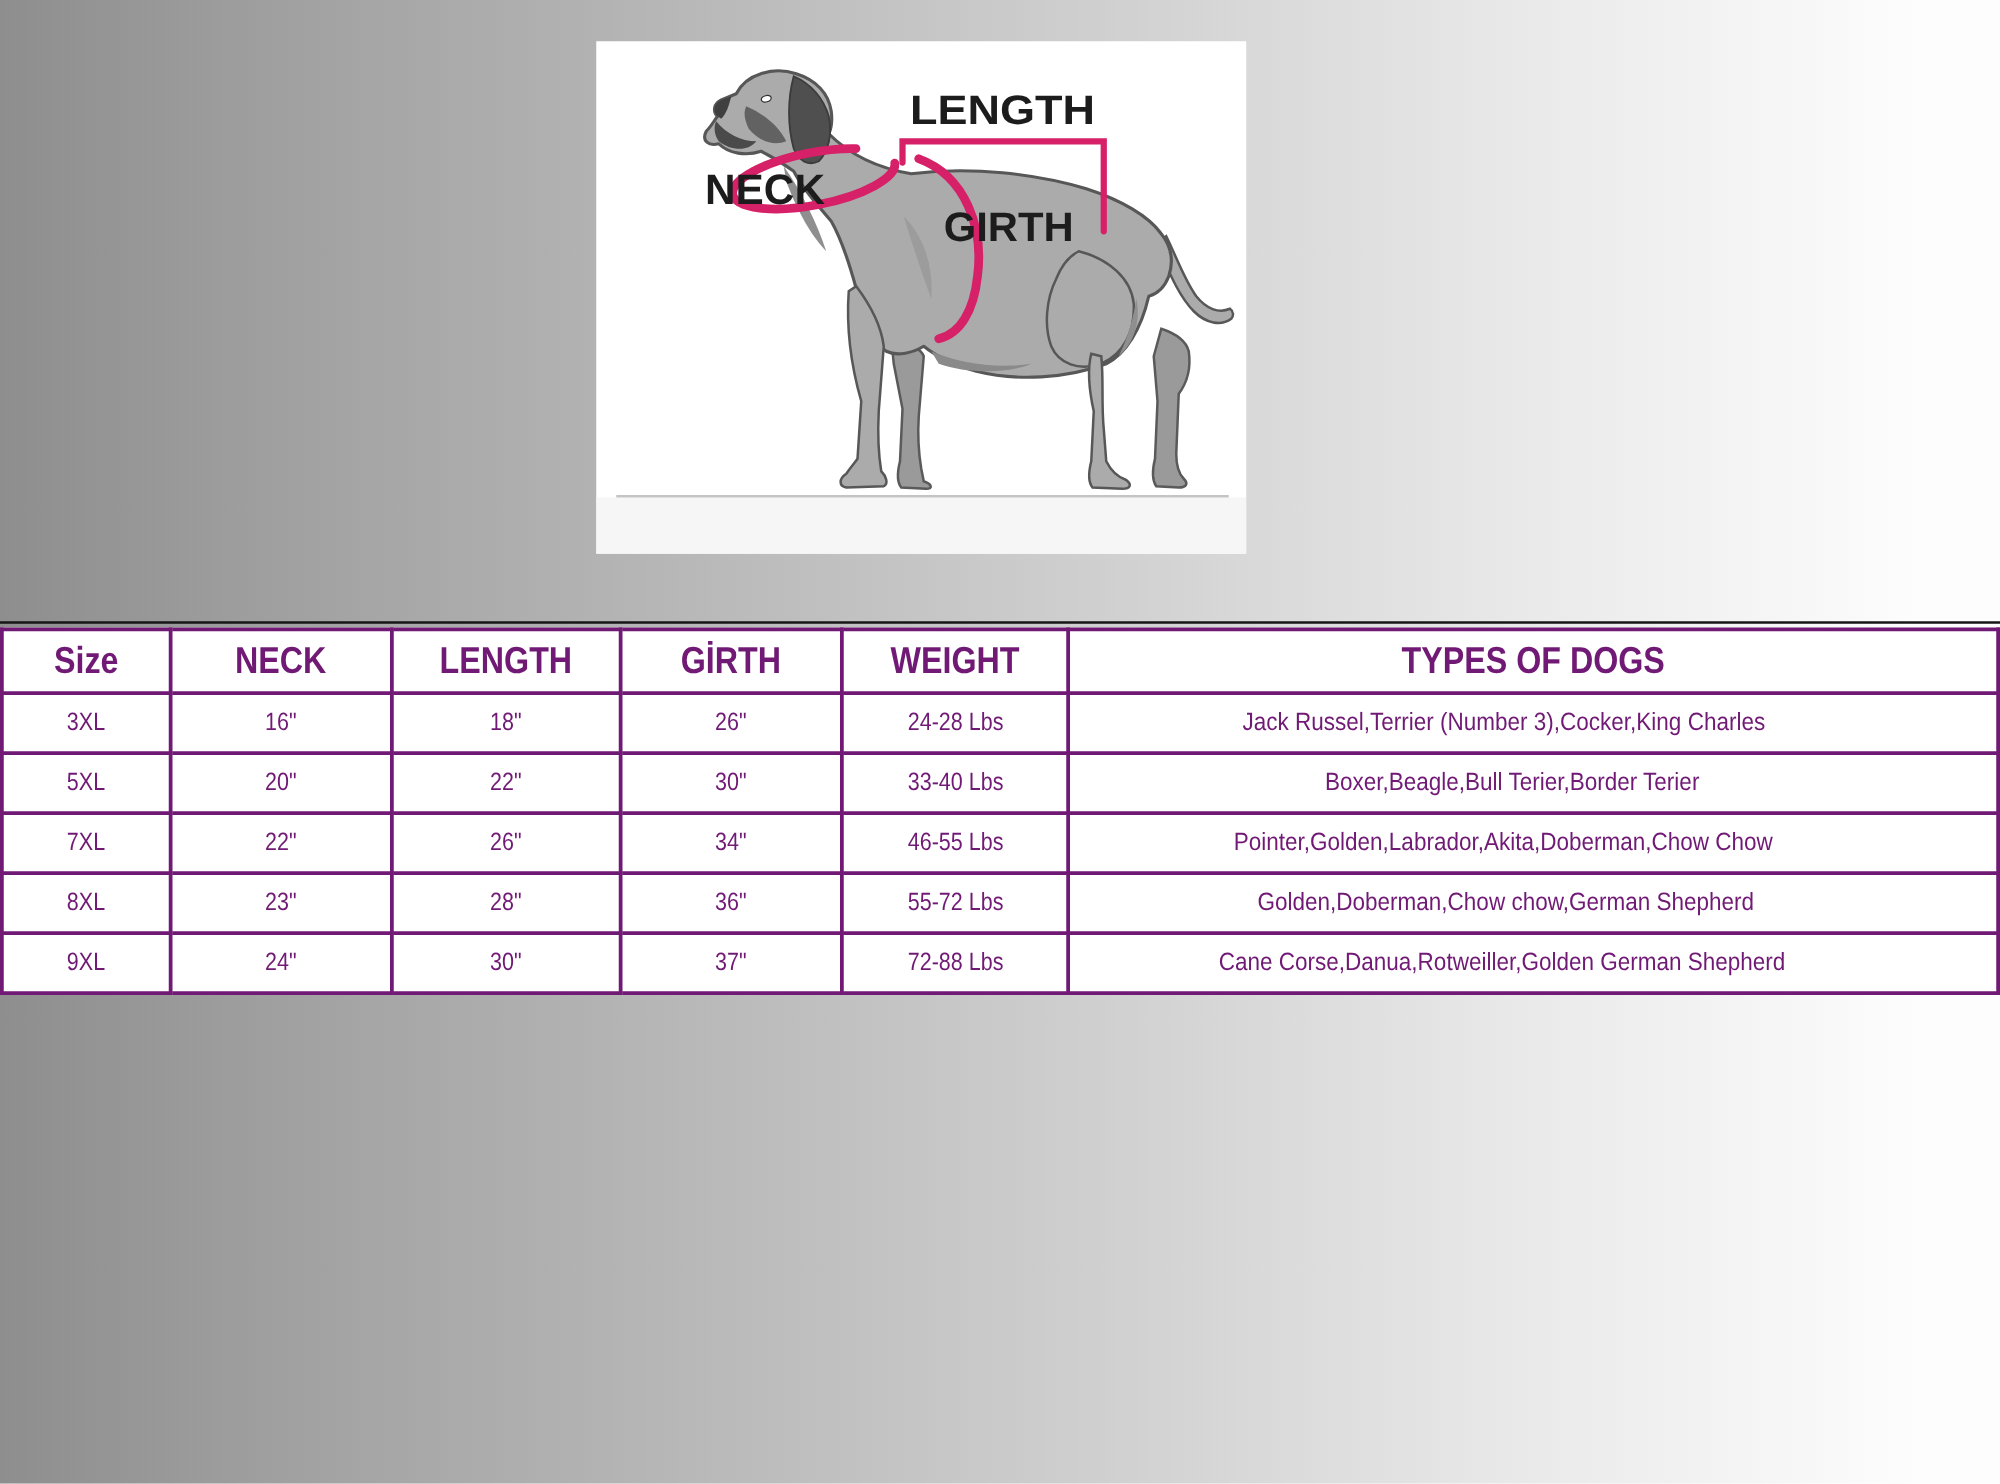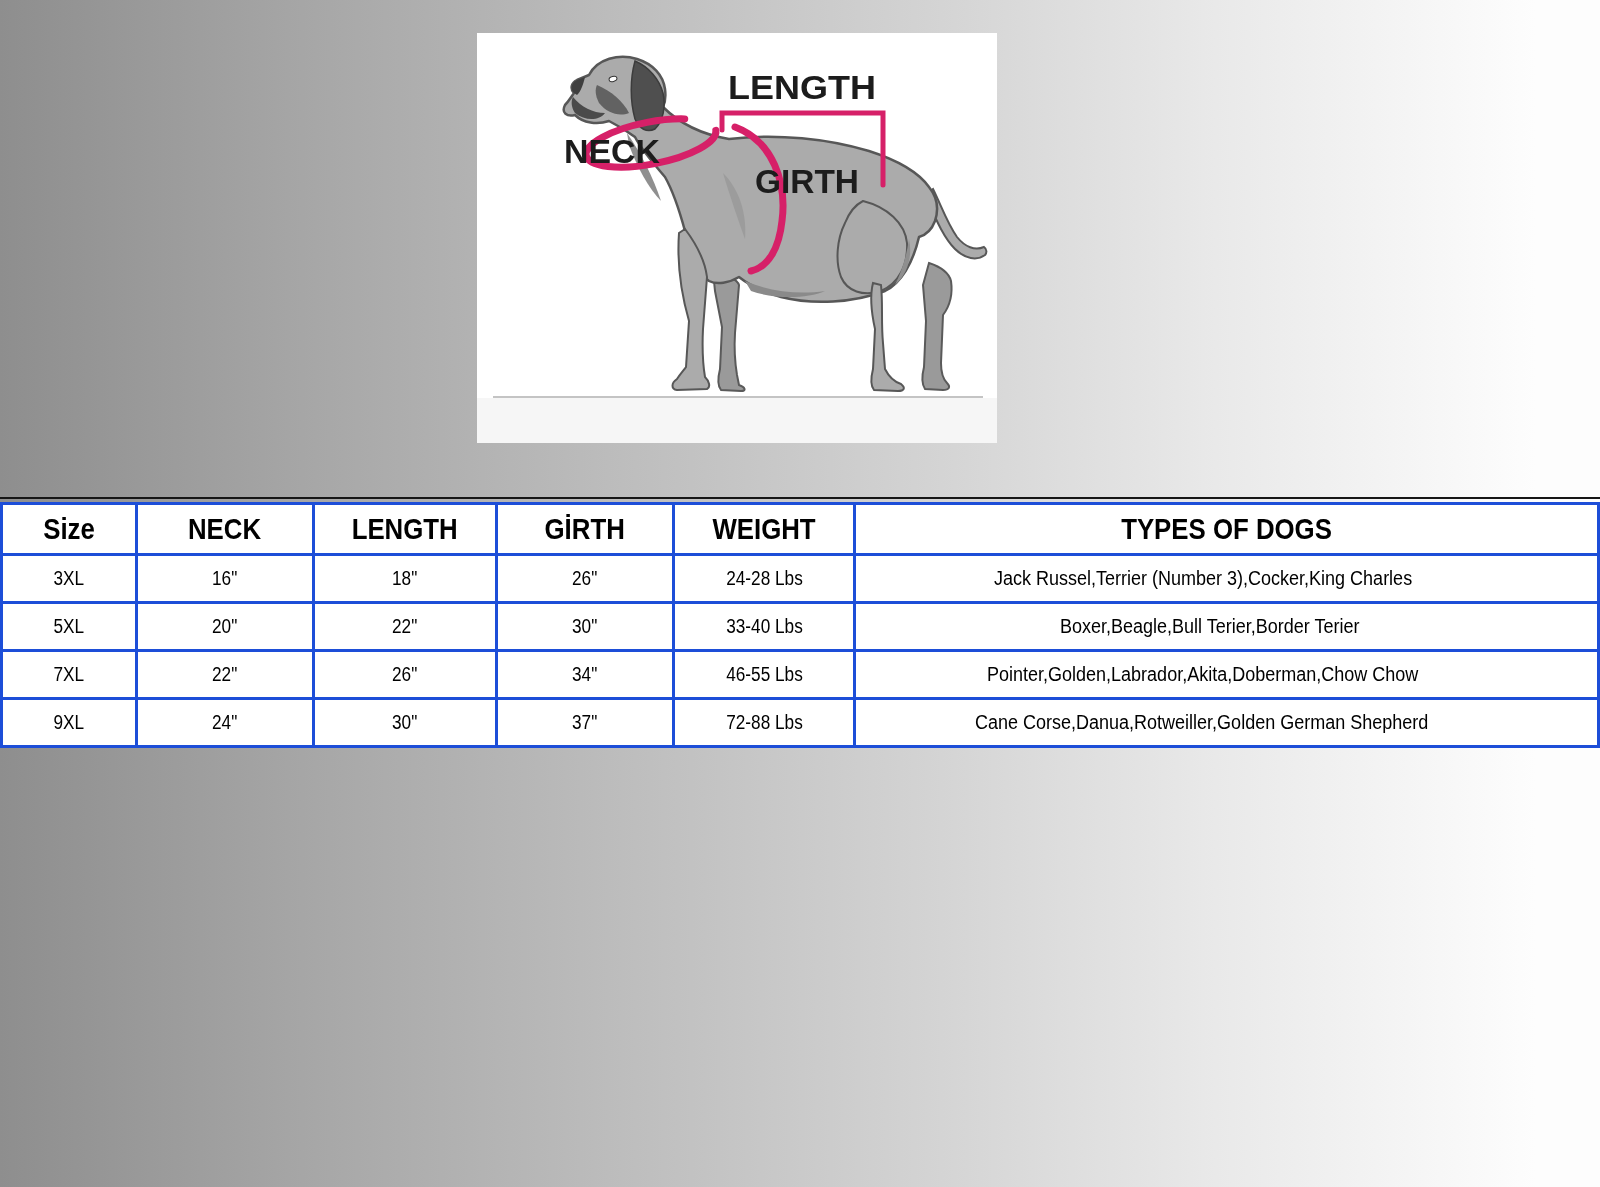--- a/index.html
+++ b/index.html
@@ -2,42 +2,42 @@
 <html><head>
 <meta charset="utf-8">
 <style>
   html,body{margin:0;padding:0;}
   .page{
     position:relative;
     width:1600px;height:1187px;
     overflow:hidden;
     background:linear-gradient(to right,#8e8e8e 0%,#a5a5a5 18%,#bcbcbc 38%,#d3d3d3 58%,#e9e9e9 76%,#fdfdfd 96%);
     font-family:"Liberation Sans",sans-serif;
-    color:#000000;
+    color:#701a75;
   }
   .dog-panel{
     position:absolute;left:477px;top:33px;width:520px;height:410px;
     background:#ffffff;
   }
   .dog-panel svg{display:block;width:520px;height:410px;}
   svg text{
     font-family:"Liberation Sans",sans-serif;
     font-weight:700;fill:#1c1c1c;
   }
   .table-wrap{
     position:absolute;left:0;top:497px;width:1600px;
     border-top:2px solid #161616;
     padding-top:3px;
   }
   table.size-chart{
     width:1600px;border-collapse:collapse;table-layout:fixed;
     background:#ffffff;
   }
   table.size-chart th,table.size-chart td{
-    border:3px solid #1d4ed8;
+    border:3px solid #701a75;
     overflow:hidden;white-space:nowrap;
     text-align:center;vertical-align:middle;
     padding:0;
   }
   table.size-chart th{height:48px;font-size:30px;font-weight:700;}
   table.size-chart td{height:45px;font-size:20px;font-weight:400;}
   td.size-col{font-weight:700;}
   td.types-col{text-align:left;padding-left:4px;margin-left:27px;}
   .cx{display:inline-block;transform:scaleX(.86);transform-origin:50% 50%;white-space:nowrap;}
   .cxl{display:inline-block;transform:scaleX(.9);transform-origin:0 50%;white-space:nowrap;}
@@ -136,20 +136,28 @@
         </tr>
         <tr>
           <td class="size-col"><span class="cx">7XL</span></td>
           <td><span class="cx">22"</span></td>
           <td><span class="cx">26"</span></td>
           <td><span class="cx">34"</span></td>
           <td><span class="cx">46-55 Lbs</span></td>
           <td class="types-col"><span class="cxl">Pointer,Golden,Labrador,Akita,Doberman,Chow Chow</span></td>
         </tr>
         <tr>
+          <td class="size-col"><span class="cx">8XL</span></td>
+          <td><span class="cx">23"</span></td>
+          <td><span class="cx">28"</span></td>
+          <td><span class="cx">36"</span></td>
+          <td><span class="cx">55-72 Lbs</span></td>
+          <td class="types-col"><span class="cxl">Golden,Doberman,Chow chow,German Shepherd</span></td>
+        </tr>
+        <tr>
           <td class="size-col"><span class="cx">9XL</span></td>
           <td><span class="cx">24"</span></td>
           <td><span class="cx">30"</span></td>
           <td><span class="cx">37"</span></td>
           <td><span class="cx">72-88 Lbs</span></td>
           <td class="types-col"><span class="cxl">Cane Corse,Danua,Rotweiller,Golden German Shepherd</span></td>
         </tr>
       </tbody>
     </table>
   </div>

